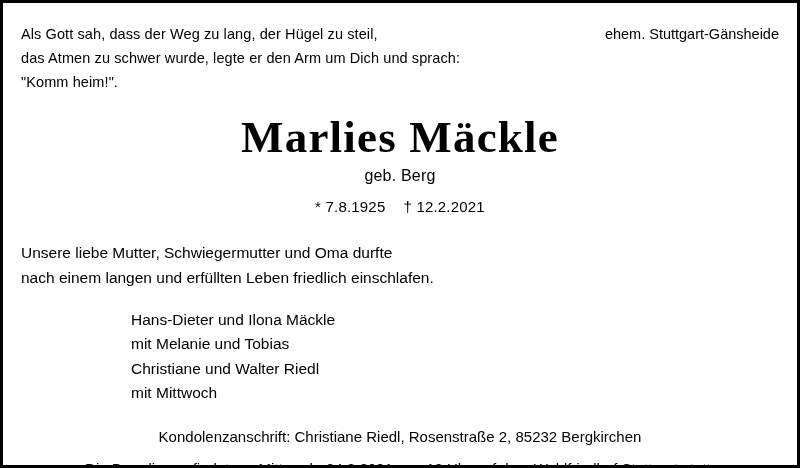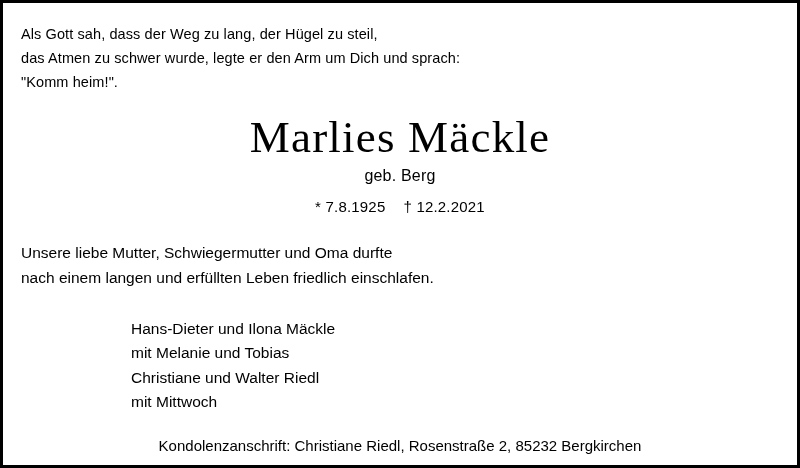--- a/index.html
+++ b/index.html
@@ -42,21 +42,21 @@
     padding-top: 0px;
     white-space: nowrap;
   }
   .name-block {
     text-align: center;
     margin-top: 18px;
   }
   .name {
     font-family: "Liberation Serif", serif;
     font-size: 45px;
-    font-weight: 400;
+    font-weight: 700;
     letter-spacing: 1.2px;
     line-height: 1.1;
   }
   .maiden {
     font-size: 16px;
     margin-top: 5px;
     letter-spacing: 0.2px;
   }
   .dates {
     font-size: 15px;
@@ -72,21 +72,21 @@
     text-align: left;
     font-size: 15.5px;
     line-height: 1.6;
     margin-top: 26px;
     white-space: pre-line;
   }
   .family {
     text-align: center;
     font-size: 15.5px;
     line-height: 1.58;
-    margin-top: 26px;
+    margin-top: 17px;
     padding-left: 110px;
   }
   .family div {
     text-align: left;
     display: block;
   }
   .family-inner {
     display: inline-block;
     text-align: left;
   }
@@ -103,20 +103,21 @@
 </style>
 </head>
 <body>
 
 <div class="obituary">
 
   <div class="top-row">
     <div class="poem">Als Gott sah, dass der Weg zu lang, der Hügel zu steil,
 das Atmen zu schwer wurde, legte er den Arm um Dich und sprach:
 "Komm heim!".</div>
+    <div class="location">ehem. Stuttgart-Gänsheide</div>
   </div>
 
   <div class="name-block">
     <div class="name">Marlies Mäckle</div>
     <div class="maiden">geb. Berg</div>
     <div class="dates">
       <span>* 7.8.1925</span><span class="gap"></span><span>† 12.2.2021</span>
     </div>
   </div>
 

